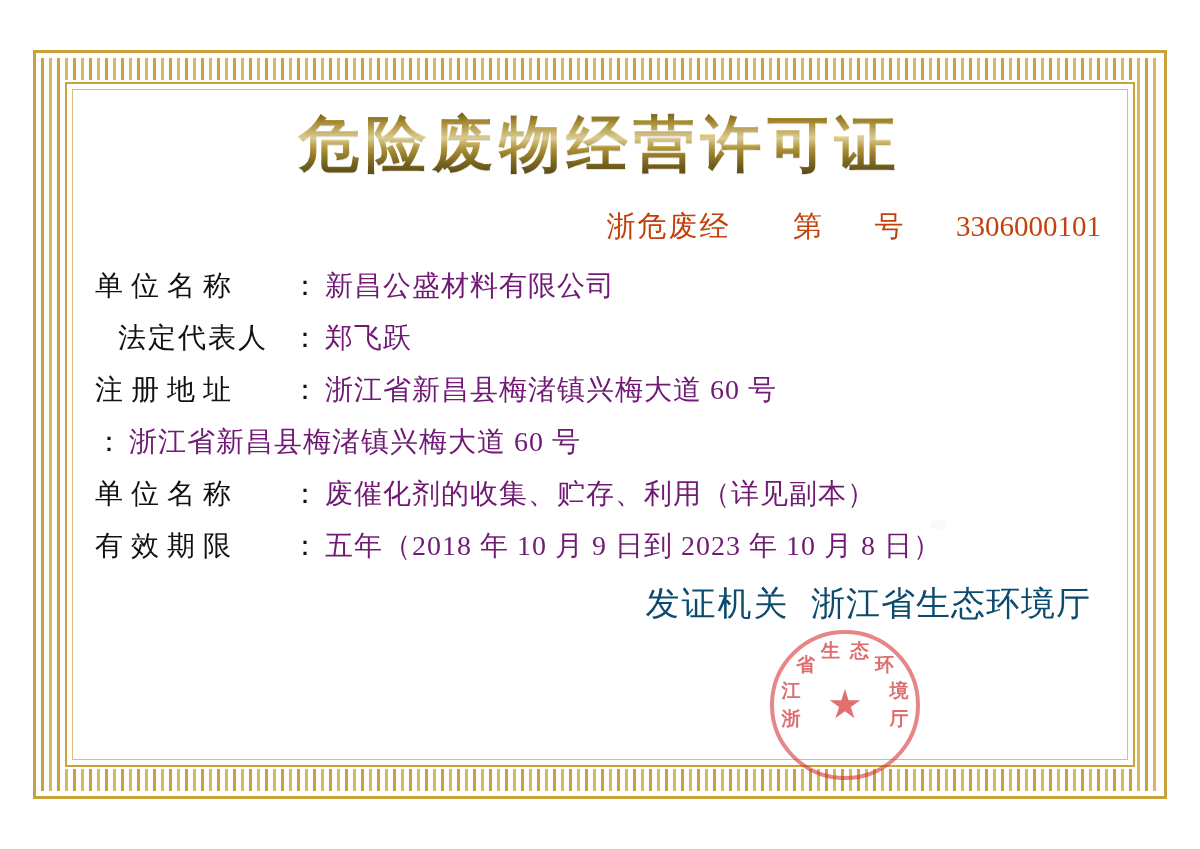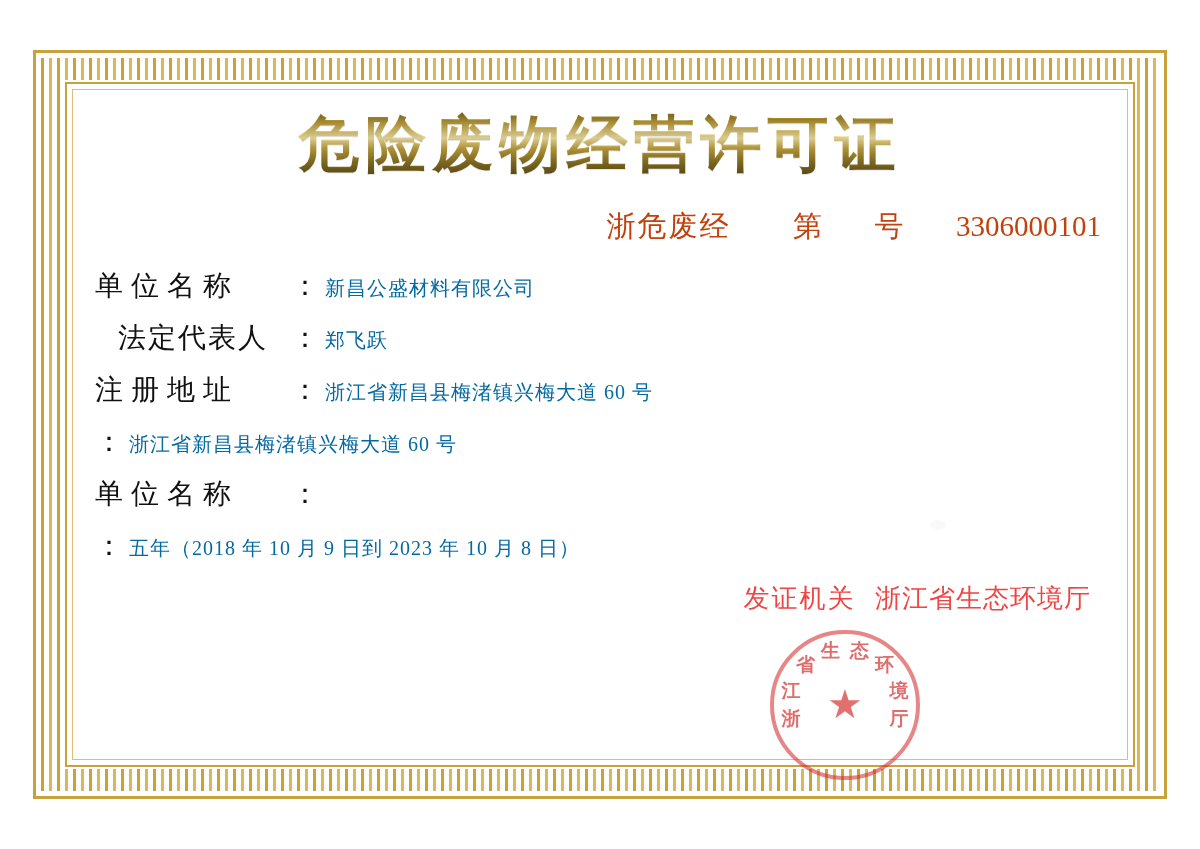--- a/index.html
+++ b/index.html
@@ -141,34 +141,34 @@
     text-align: center;
   }
   .field-colon {
     flex: 0 0 auto;
     font-size: 28px;
     color: #111111;
     margin-right: 6px;
   }
   .field-value {
     flex: 1 1 auto;
-    font-size: 20px;
-    color: #0369a1;
+    font-size: 28px;
+    color: #701a75;
     letter-spacing: 1px;
     white-space: nowrap;
   }
 
   .issuer-block {
     margin-top: 16px;
     text-align: right;
     padding-right: 14px;
   }
   .issuer-row {
-    font-size: 26px;
-    color: #ef4444;
+    font-size: 34px;
+    color: #0c4a6e;
     margin-bottom: 16px;
     letter-spacing: 1px;
   }
   .issuer-row .i-label { letter-spacing: 2px; margin-right: 12px; }
   .issuer-row .i-value { letter-spacing: 1px; }
   .issuer-row.date .i-value { letter-spacing: 4px; }
 
   
   .seal {
     position: absolute;
@@ -279,23 +279,25 @@
       </div>
 
       <div class="field-row">
         <div class="field-colon">：</div>
         <div class="field-value">浙江省新昌县梅渚镇兴梅大道 60 号</div>
       </div>
 
       <div class="field-row">
         <div class="field-label">单位名称</div>
         <div class="field-colon">：</div>
-      </div>
-
-      <div class="field-row">
+        <div class="field-value">废催化剂的收集、贮存、利用（详见副本）</div>
+      </div>
+
+      <div class="field-row">
+        <div class="field-label">有效期限</div>
         <div class="field-colon">：</div>
         <div class="field-value">五年（2018 年 10 月 9 日到 2023 年 10 月 8 日）</div>
       </div>
 
     </div>
 
     <div class="issuer-block">
       <div class="issuer-row">
         <span class="i-label">发证机关</span>
         <span class="i-value">浙江省生态环境厅</span>

